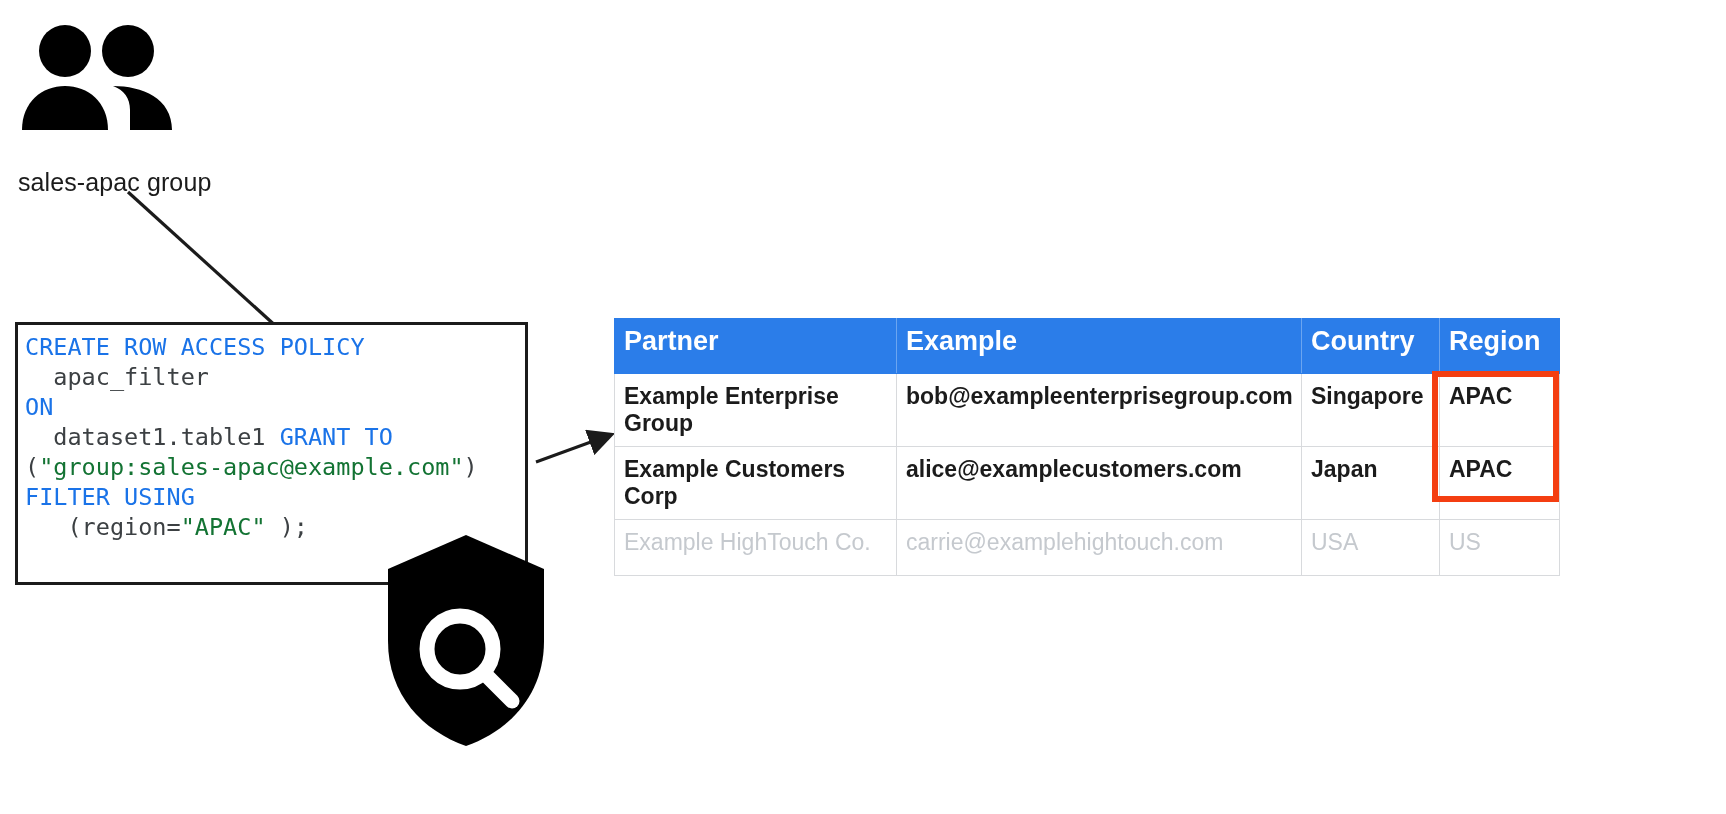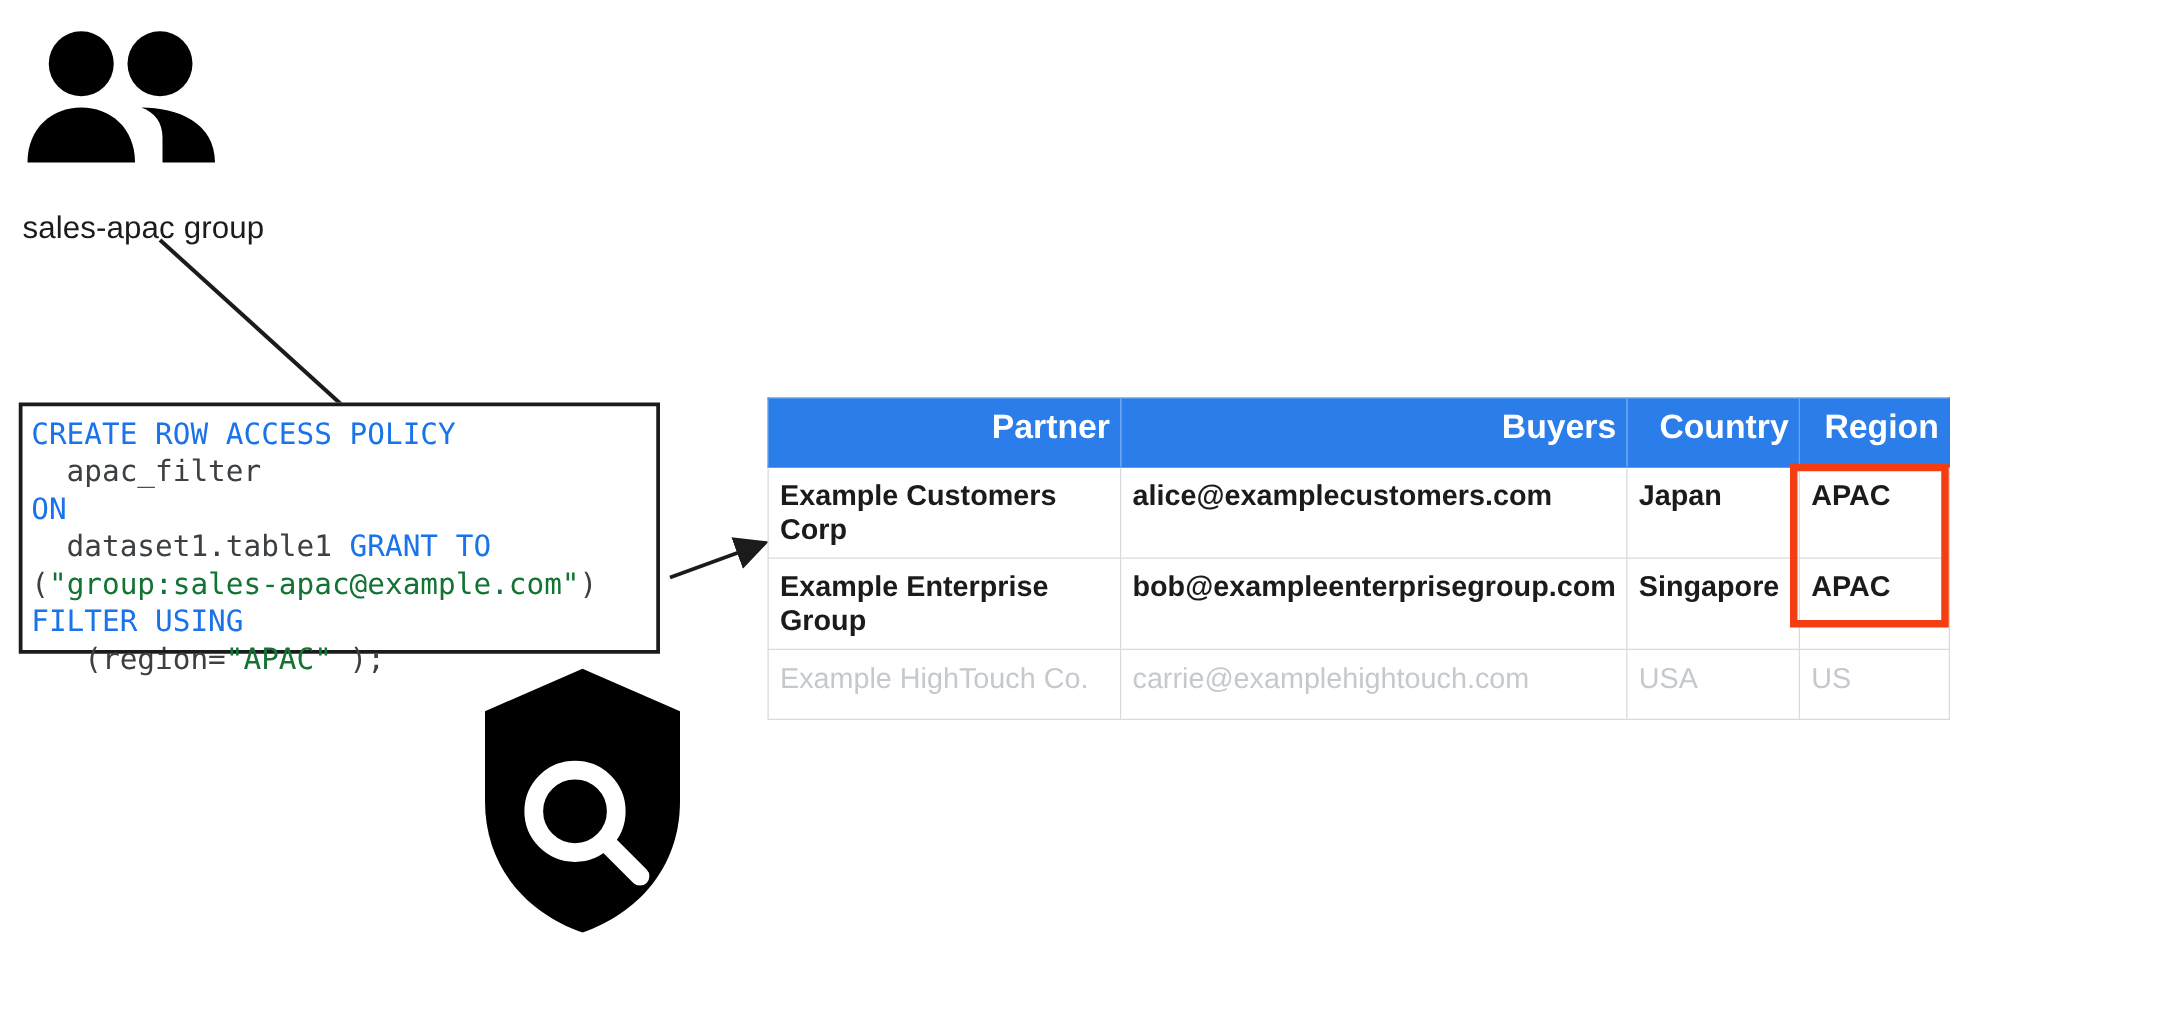--- a/index.html
+++ b/index.html
@@ -46,21 +46,21 @@
     overflow: visible;
     pointer-events: none;
   }
 
   
   #code-box {
     position: absolute;
     left: 15px;
     top: 322px;
     width: 513px;
-    height: 201px;
+    height: 263px;
     border: 3px solid #1b1b1b;
     background: #ffffff;
     box-sizing: border-box;
   }
   #code-text {
     position: absolute;
     left: 7px;
     top: 7px;
     margin: 0;
     font-family: "DejaVu Sans Mono", "Liberation Mono", monospace;
@@ -97,21 +97,21 @@
   #partners-table td {
     vertical-align: top;
     padding: 9px 8px 9px 9px;
     border: 1px solid #d8dadd;
     box-sizing: border-box;
   }
   #partners-table thead th {
     background: #2b7de9;
     color: #ffffff;
     font-weight: bold;
-    text-align: right;
+    text-align: left;
     font-size: 27px;
     height: 55px;
     padding-top: 7px;
     border-color: #2b7de9;
     border-right-color: #6ba5f0;
   }
   #partners-table thead th:last-child { border-right-color: #2b7de9; }
 
   #partners-table col.c-partner { width: 282px; }
   #partners-table col.c-contact { width: 405px; }
@@ -195,38 +195,38 @@
   <table id="partners-table">
     <colgroup>
       <col class="c-partner">
         <col class="c-contact">
         <col class="c-country">
         <col class="c-region">
     </colgroup>
     <thead>
       <tr>
         <th>Partner</th>
-        <th>Buyers</th>
+        <th>Example</th>
         <th>Country</th>
         <th>Region</th>
       </tr>
     </thead>
     <tbody>
+      <tr class="row-active">
+        <td>Example Enterprise Group</td>
+        <td>bob@exampleenterprisegroup.com</td>
+        <td>Singapore</td>
+        <td>APAC</td>
+      </tr>
       <tr class="row-active">
         <td>Example Customers Corp</td>
         <td>alice@examplecustomers.com</td>
         <td>Japan</td>
         <td>APAC</td>
       </tr>
-      <tr class="row-active">
-        <td>Example Enterprise Group</td>
-        <td>bob@exampleenterprisegroup.com</td>
-        <td>Singapore</td>
-        <td>APAC</td>
-      </tr>
       <tr class="row-muted">
         <td>Example HighTouch Co.</td>
         <td>carrie@examplehightouch.com</td>
         <td>USA</td>
         <td>US</td>
       </tr>
     </tbody>
   </table>
 
   <div id="apac-highlight" style="border-color: rgb(244, 62, 17);"></div>

